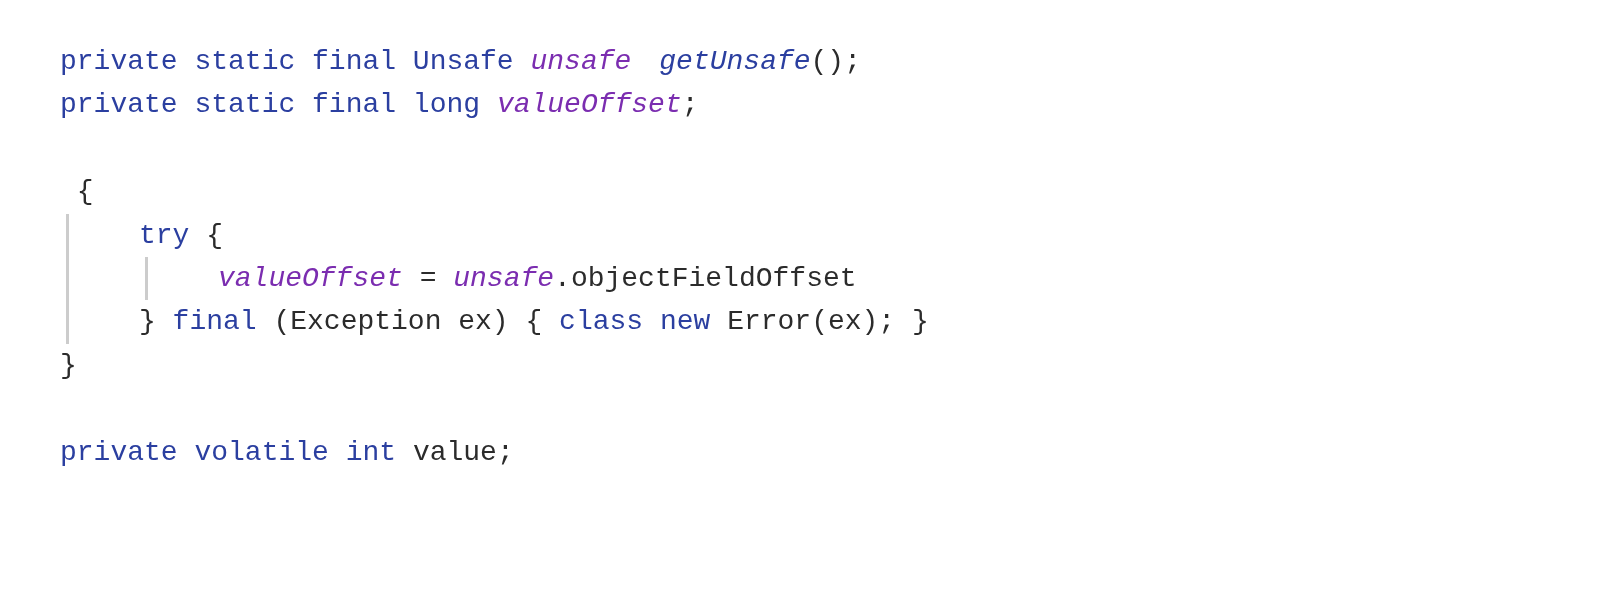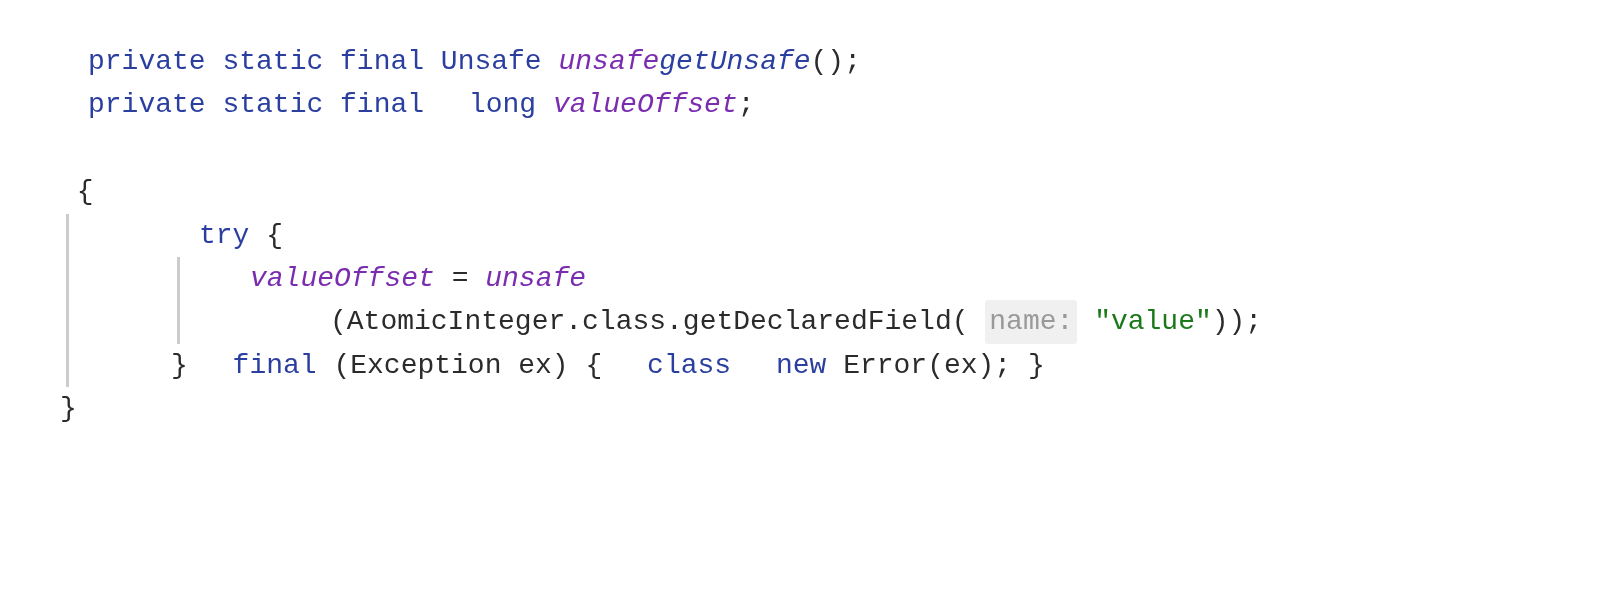--- a/index.html
+++ b/index.html
@@ -24,35 +24,35 @@
 
     .line {
       display: flex;
       align-items: baseline;
       white-space: pre;
     }
 
     .kw {
       color: #2b3fa0;
       font-weight: normal;
-      margin-left: 28px;
     }
 
     .type {
       color: #2b3fa0;
     }
 
     .var {
       color: #7b2db0;
       font-style: italic;
     }
 
     .method {
       color: #2b3fa0;
       font-style: italic;
+      margin-left: 28px;
     }
 
     .plain {
       color: #2b2b2b;
     }
 
     .string {
       color: #1a7a1a;
     }
 
@@ -80,50 +80,50 @@
   <div class="line">
     <span class="kw">private&nbsp;static&nbsp;final&nbsp;</span><span class="kw">long&nbsp;</span><span class="var">valueOffset</span><span class="plain">;</span>
   </div>
 
   <div class="blank-line"></div>
 
   <div class="line">
     <span class="plain">&nbsp;{</span>
   </div>
 
-  <div style="display:flex;gap:32px;">
+  <div style="display:flex;">
     <div style="border-left: 3px solid #cccccc; margin-left: 6px; margin-right: 0px; width: 0px; flex-shrink:0;"></div>
     <div style="flex:1; padding-left: 70px;">
 
       <div class="line">
         <span class="kw">try</span><span class="plain">&nbsp;{</span>
       </div>
 
       <div style="display:flex;">
         <div style="border-left: 3px solid #cccccc; margin-left: 6px; width: 0px; flex-shrink:0;"></div>
         <div style="flex:1; padding-left: 70px;">
 
           <div class="line">
-            <span class="var">valueOffset</span><span class="plain">&nbsp;=&nbsp;</span><span class="var">unsafe</span>
+            <span class="var">valueOffset</span><span class="plain">&nbsp;=&nbsp;</span><span class="var">unsafe</span><span class="plain">.objectFieldOffset</span>
           </div>
 
-          <div class="line" style="padding-left: 80px;">
-            <span class="plain">(AtomicInteger.class.getDeclaredField(&nbsp;</span><span class="label">name:</span><span class="plain">&nbsp;</span><span class="string">"value"</span><span class="plain">));</span>
-          </div>
 
         </div>
       </div>
 
       <div class="line">
         <span class="plain">}&nbsp;</span><span class="kw">final</span><span class="plain">&nbsp;(Exception&nbsp;ex)&nbsp;{&nbsp;</span><span class="kw">class</span><span class="plain">&nbsp;</span><span class="kw">new</span><span class="plain">&nbsp;Error(ex);&nbsp;}</span>
       </div>
 
     </div>
   </div>
 
   <div class="line">
     <span class="plain">}</span>
   </div>
 
   <div class="blank-line"></div>
 
+  <div class="line">
+    <span class="kw">private&nbsp;volatile&nbsp;</span><span class="kw">int</span><span class="plain">&nbsp;value;</span>
+  </div>
 
 </div>
 
 </body></html>

